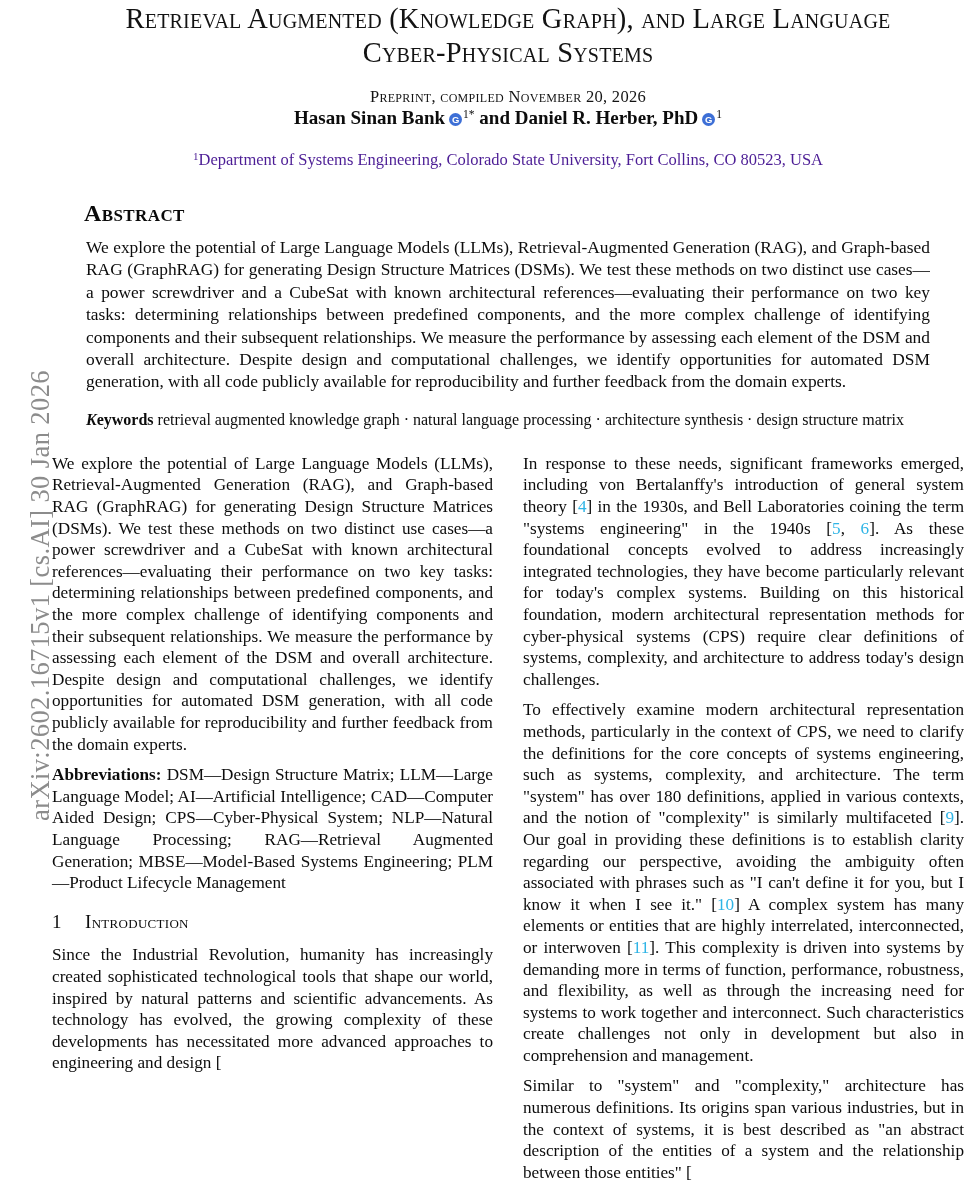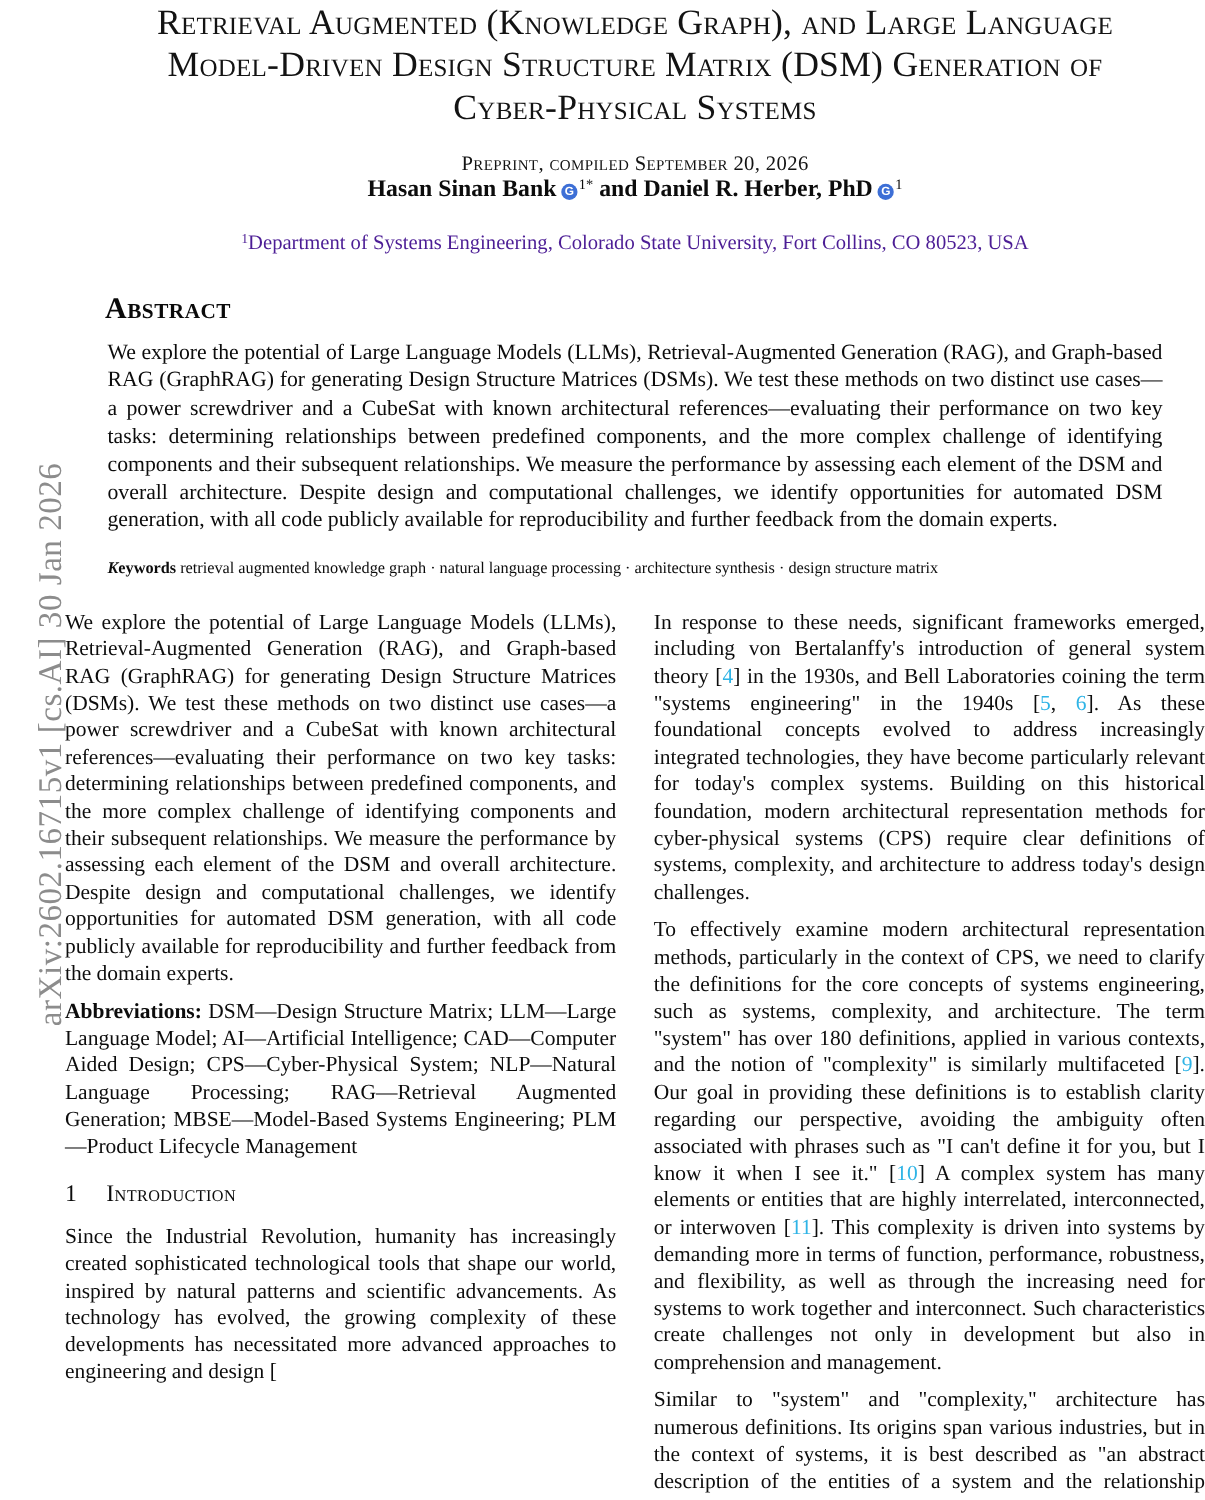--- a/index.html
+++ b/index.html
@@ -108,21 +108,21 @@
   .abstract-body {
     font-size: 17.4px;
     line-height: 22.4px;
     text-align: justify;
     text-justify: inter-word;
     color: #0c0c0c;
     padding: 0 2px;
   }
   .keywords-line {
     margin-top: 16px;
-    font-size: 13px;
+    font-size: 16px;
     line-height: 22px;
     color: #0c0c0c;
     padding: 0 2px;
   }
   .kw-label { font-weight: bold; font-style: italic; }
   .kw-label-rest { font-weight: bold; }
 
   
   .columns {
     margin-top: 22px;
@@ -155,24 +155,23 @@
 </head>
 <body>
 
 <div id="arxiv-stamp">arXiv:2602.16715v1  [cs.AI]  30 Jan 2026</div>
 
 <div id="page">
 
   <div class="title-block">
     <div class="paper-title">
       <div>Retrieval Augmented (Knowledge Graph), and Large Language</div>
-      <div>Model-Driven Design Structure Matrix (DSM) Generation of</div>
       <div>Cyber-Physical Systems</div>
     </div>
-    <div class="preprint-line">Preprint, compiled September 20, 2026</div>
+    <div class="preprint-line">Preprint, compiled November 20, 2026</div>
   </div>
 
   <div class="authors">
     <span>Hasan Sinan Bank</span><span class="orcid">G</span><span class="sup">1*</span>
     <span>and</span>
     <span>Daniel R. Herber, PhD</span><span class="orcid">G</span><span class="sup">1</span>
   </div>
 
   <div class="affiliation">
     <span class="sup">1</span><span>Department of Systems Engineering, Colorado State University, Fort Collins, CO 80523, USA</span>

